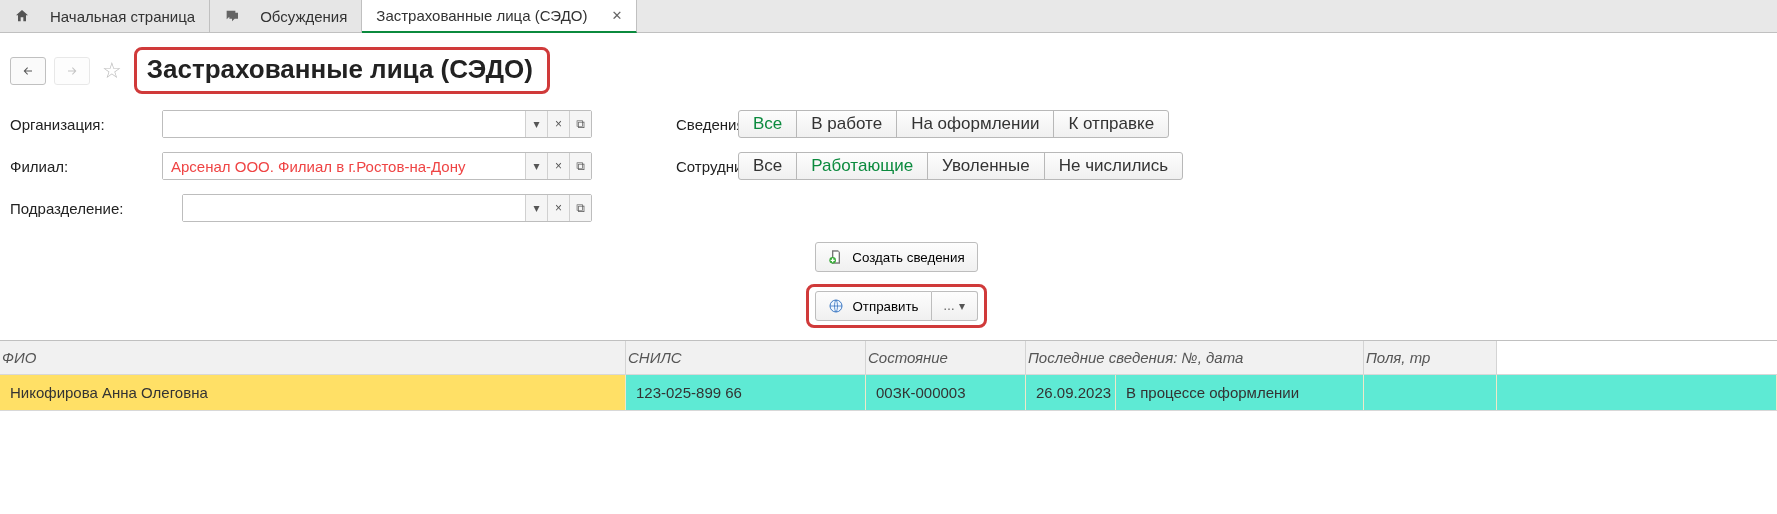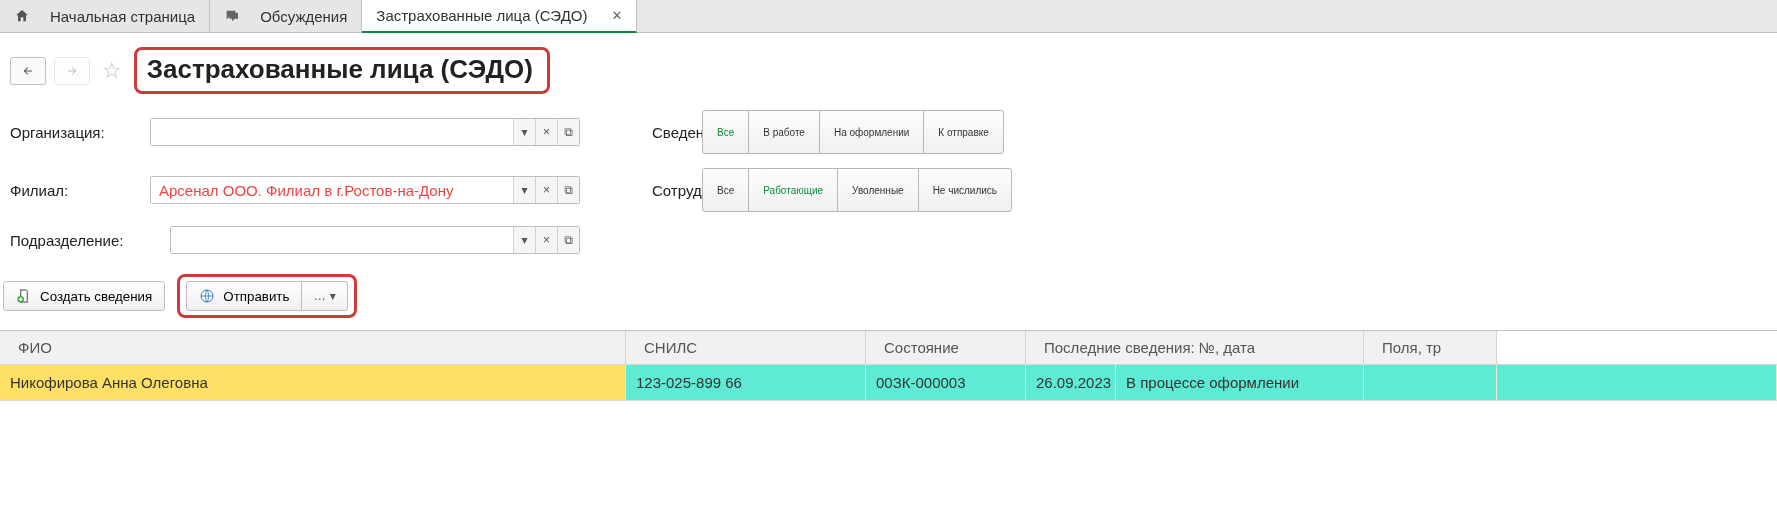--- a/index.html
+++ b/index.html
@@ -15,44 +15,44 @@
   
   .page-header { display: flex; align-items: center; gap: 8px; padding: 14px 10px 4px 10px; }
   .nav-btn { width: 36px; height: 28px; border: 1px solid #c0c0c0; background: #fafafa; border-radius: 3px; display: inline-flex; align-items: center; justify-content: center; cursor: pointer; }
   .nav-btn.disabled { opacity: .35; }
   .star { color: #bbb; font-size: 22px; padding: 0 4px; }
   .title-wrap { border: 3px solid #d03a3a; border-radius: 8px; padding: 4px 14px 6px 10px; }
   .title { font-size: 26px; color: #222; }
 
   
   .filters { padding: 12px 8px 0 8px; }
-  .filter-row { display: flex; align-items: center; margin-bottom: 14px; gap: 2px; }
+  .filter-row { display: flex; align-items: center; margin-bottom: 14px; gap: 14px; }
   .lbl { width: 140px; padding-left: 2px; color: #222; }
   .combo { display: flex; align-items: stretch; height: 28px; width: 430px; border: 1px solid #bdbdbd; border-radius: 2px; background: #fff; }
   .combo input { flex: 1; border: none; padding: 0 8px; font-size: 15px; color: #ef4444; outline: none; }
   .combo .btn { width: 22px; border-left: 1px solid #d0d0d0; display: flex; align-items: center; justify-content: center; background: #f5f5f5; cursor: pointer; font-size: 12px; color: #555; }
   .sub-lbl { width: 106px; padding-left: 70px; color: #222; }
   .seg { display: flex; margin-left: 12px; }
-  .seg button { height: 44px; padding: 0 14px; border: 1px solid #b8b8b8; background: linear-gradient(#fdfdfd,#f0f0f0); color: #333; font-size: 10px; cursor: pointer; margin-left: -1px; }
+  .seg button { height: 28px; padding: 0 14px; border: 1px solid #b8b8b8; background: linear-gradient(#fdfdfd,#f0f0f0); color: #333; font-size: 17px; cursor: pointer; margin-left: -1px; }
   .seg button:first-child { border-radius: 3px 0 0 3px; margin-left: 0; }
   .seg button:last-child { border-radius: 0 3px 3px 0; }
   .seg button.sel { color: #0b8a3e; }
 
   
-  .toolbar { display: flex; align-items: center; gap: 12px; padding: 6px 8px 12px 3px; position: relative; }
+  .toolbar { display: flex; align-items: center; gap: 12px; padding: 6px 8px 12px 24px; position: relative; flex-direction: column; }
   .tbtn { display: inline-flex; align-items: center; gap: 8px; height: 30px; padding: 0 12px; border: 1px solid #bdbdbd; border-radius: 3px; background: linear-gradient(#fdfdfd,#f0f0f0); cursor: pointer; }
   .highlight-box { border: 3px solid #d03a3a; border-radius: 8px; padding: 4px 6px; display: inline-flex; gap: 8px; }
   .splitbtn { display: inline-flex; }
   .splitbtn .tbtn { border-radius: 3px 0 0 3px; }
   .splitbtn .drop { height: 30px; width: 46px; border: 1px solid #bdbdbd; border-left: none; border-radius: 0 3px 3px 0; background: linear-gradient(#fdfdfd,#f0f0f0); display: inline-flex; align-items: center; justify-content: center; gap: 4px; cursor: pointer; font-size: 12px; color: #555; }
 
   
   .table { border-top: 1px solid #c0c0c0; }
   .thead, .trow { display: grid; grid-template-columns: 626px 240px 160px 90px 248px 133px 280px; border-bottom: 1px solid #d8d8d8; }
-  .thead .cell { background: #f1f1f1; color: #555; padding: 8px 18px; border-right: 1px solid #d4d4d4; font-size: 15px; }
+  .thead .cell { background: #f1f1f1; color: #555; padding: 8px 2px; border-right: 1px solid #d4d4d4; font-size: 15px; font-style: italic; }
   .thead .cell.span2 { grid-column: span 2; }
   .trow .cell { padding: 9px 10px; border-right: 1px solid #efe8c8; }
   .trow { background: #5eead4; }
   .trow .cell:first-child { background: #ffe066; }
 
   svg { display: block; }
 </style>
 </head>
 <body>
 

